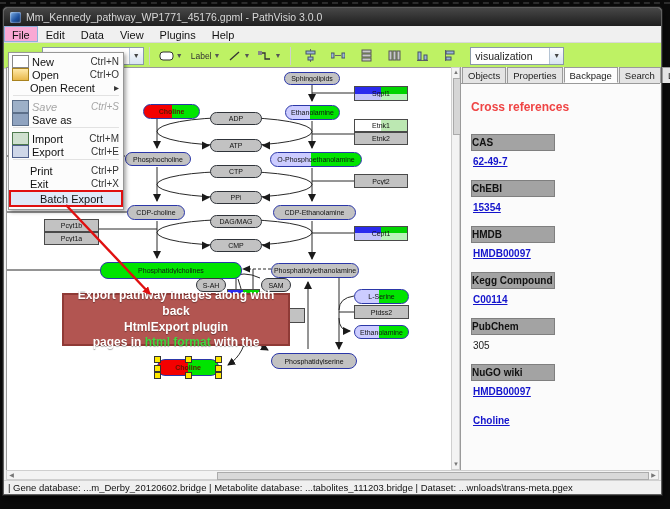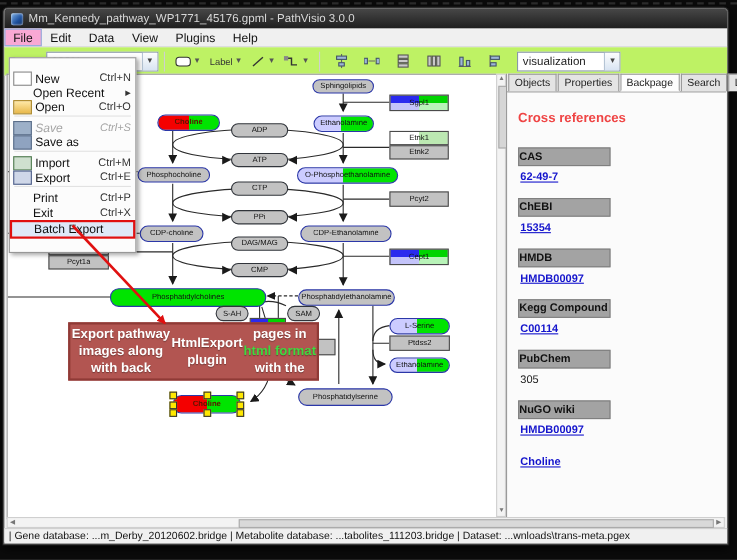--- a/index.html
+++ b/index.html
@@ -64,28 +64,28 @@
   .hscroll{position:absolute;top:462px;left:2px;width:653px;height:10px;background:#f3f3f3;
            border:1px solid #cfcfcf;box-sizing:border-box;}
   .hscroll .hthumb{position:absolute;left:210px;top:1px;width:430px;height:6px;background:#d9d9d9;border:1px solid #ababab;}
   .hscroll .harr{position:absolute;top:0;width:9px;height:8px;font-size:6px;color:#777;text-align:center;line-height:8px;}
   .statusbar{position:absolute;top:472px;left:0;width:657px;height:13px;background:#f0f0f0;
              border-top:1px solid #d0d0d0;font-size:9.5px;color:#111;padding:1px 0 0 4px;
              white-space:nowrap;overflow:hidden;box-sizing:border-box;}
 
   
   .filemenu{position:absolute;left:4px;top:44px;width:112px;background:#fcfcfc;
-            border:1px solid #979797;box-shadow:2px 2px 4px rgba(0,0,0,.35);padding:12px 1px;z-index:40;}
+            border:1px solid #979797;box-shadow:2px 2px 4px rgba(0,0,0,.35);padding:2px 1px;z-index:40;}
   .menu-item{display:flex;align-items:center;height:13px;font-size:11px;color:#111;padding:0 3px 0 2px;}
   .menu-item .mi-icon{width:15px;height:11px;margin-right:3px;flex:0 0 15px;position:relative;}
   .menu-item .mi-label{flex:1;white-space:nowrap;}
   .menu-item .mi-short{color:#333;font-size:10px;margin-left:6px;}
   .menu-item.disabled .mi-label,.menu-item.disabled .mi-short{color:#a5a5a5;font-style:italic;}
   .menu-item.sep{height:3px;padding:0;margin:1px 3px;border-top:1px solid #e2e2e2;}
-  .menu-item.callout{background:#dfe9f8;box-shadow:0 0 0 2px #e01010;margin:2px 1px;}
+  .menu-item.callout{background:#dfe9f8;box-shadow:0 0 0 2px #e01010;margin:2px 1px;text-align:center;}
   
   .new-document-icon{background:#fff;border:1px solid #888;}
   .open-folder-icon{background:linear-gradient(#ffe9a8,#e8b84a);border:1px solid #a8821e;}
   .save-icon{background:#9db0c8;border:1px solid #5c6f8a;}
   .save-as-icon{background:#8fa3c0;border:1px solid #5c6f8a;}
   .import-icon{background:#cfe0cf;border:1px solid #4f7a4f;}
   .export-icon{background:#cfd7e8;border:1px solid #4f5f8a;}
   .none-icon{background:transparent;border:none;}
 
   
@@ -105,21 +105,21 @@
   .selected .handle{display:block;position:absolute;width:5px;height:5px;background:#ffe800;
                     border:1px solid #333;z-index:6;}
   .h-nw{left:-4px;top:-4px;} .h-n{left:calc(50% - 3px);top:-4px;} .h-ne{right:-4px;top:-4px;}
   .h-e{right:-4px;top:calc(50% - 3px);} .h-se{right:-4px;bottom:-4px;} .h-s{left:calc(50% - 3px);bottom:-4px;}
   .h-sw{left:-4px;bottom:-4px;} .h-w{left:-4px;top:calc(50% - 3px);}
 
   .edges{position:absolute;left:0;top:0;z-index:1;}
 
   
   .annotation{position:absolute;left:55px;top:225px;width:228px;height:53px;background:#b25551;
-              border:2px solid #8f3a36;box-sizing:border-box;z-index:20;display:flex;
+              border:2px solid #8f3a36;box-sizing:border-box;z-index:20;display:flex;flex-direction:column;
               align-items:center;justify-content:center;color:#fff;font-weight:bold;font-size:12px;
               text-align:center;line-height:1.3;text-shadow:0 1px 1px rgba(0,0,0,.35);}
   .annotation .hl{color:#3fd83f;}
   .overlay-arrow{position:absolute;left:0;top:0;z-index:50;pointer-events:none;}
 </style>
 </head>
 <body>
 
 <div class="desktop-edge"></div>
 
@@ -531,29 +531,29 @@
 
   <div class="filemenu">
 
       <div class="menu-item">
         <span class="mi-icon new-document-icon"></span>
         <span class="mi-label">New</span>
         <span class="mi-short">Ctrl+N</span>
       </div>
 
       <div class="menu-item">
+        <span class="mi-icon open-folder-icon"></span>
+        <span class="mi-label">Open</span>
+        <span class="mi-short">Ctrl+O</span>
+      </div>
+
+      <div class="menu-item">
         <span class="mi-icon none-icon"></span>
         <span class="mi-label">Open Recent</span>
         <span class="mi-short">▸</span>
-      </div>
-
-      <div class="menu-item">
-        <span class="mi-icon open-folder-icon"></span>
-        <span class="mi-label">Open</span>
-        <span class="mi-short">Ctrl+O</span>
       </div>
 
       <div class="menu-item sep">
         
         
         
       </div>
 
       <div class="menu-item disabled">
         <span class="mi-icon save-icon"></span>

